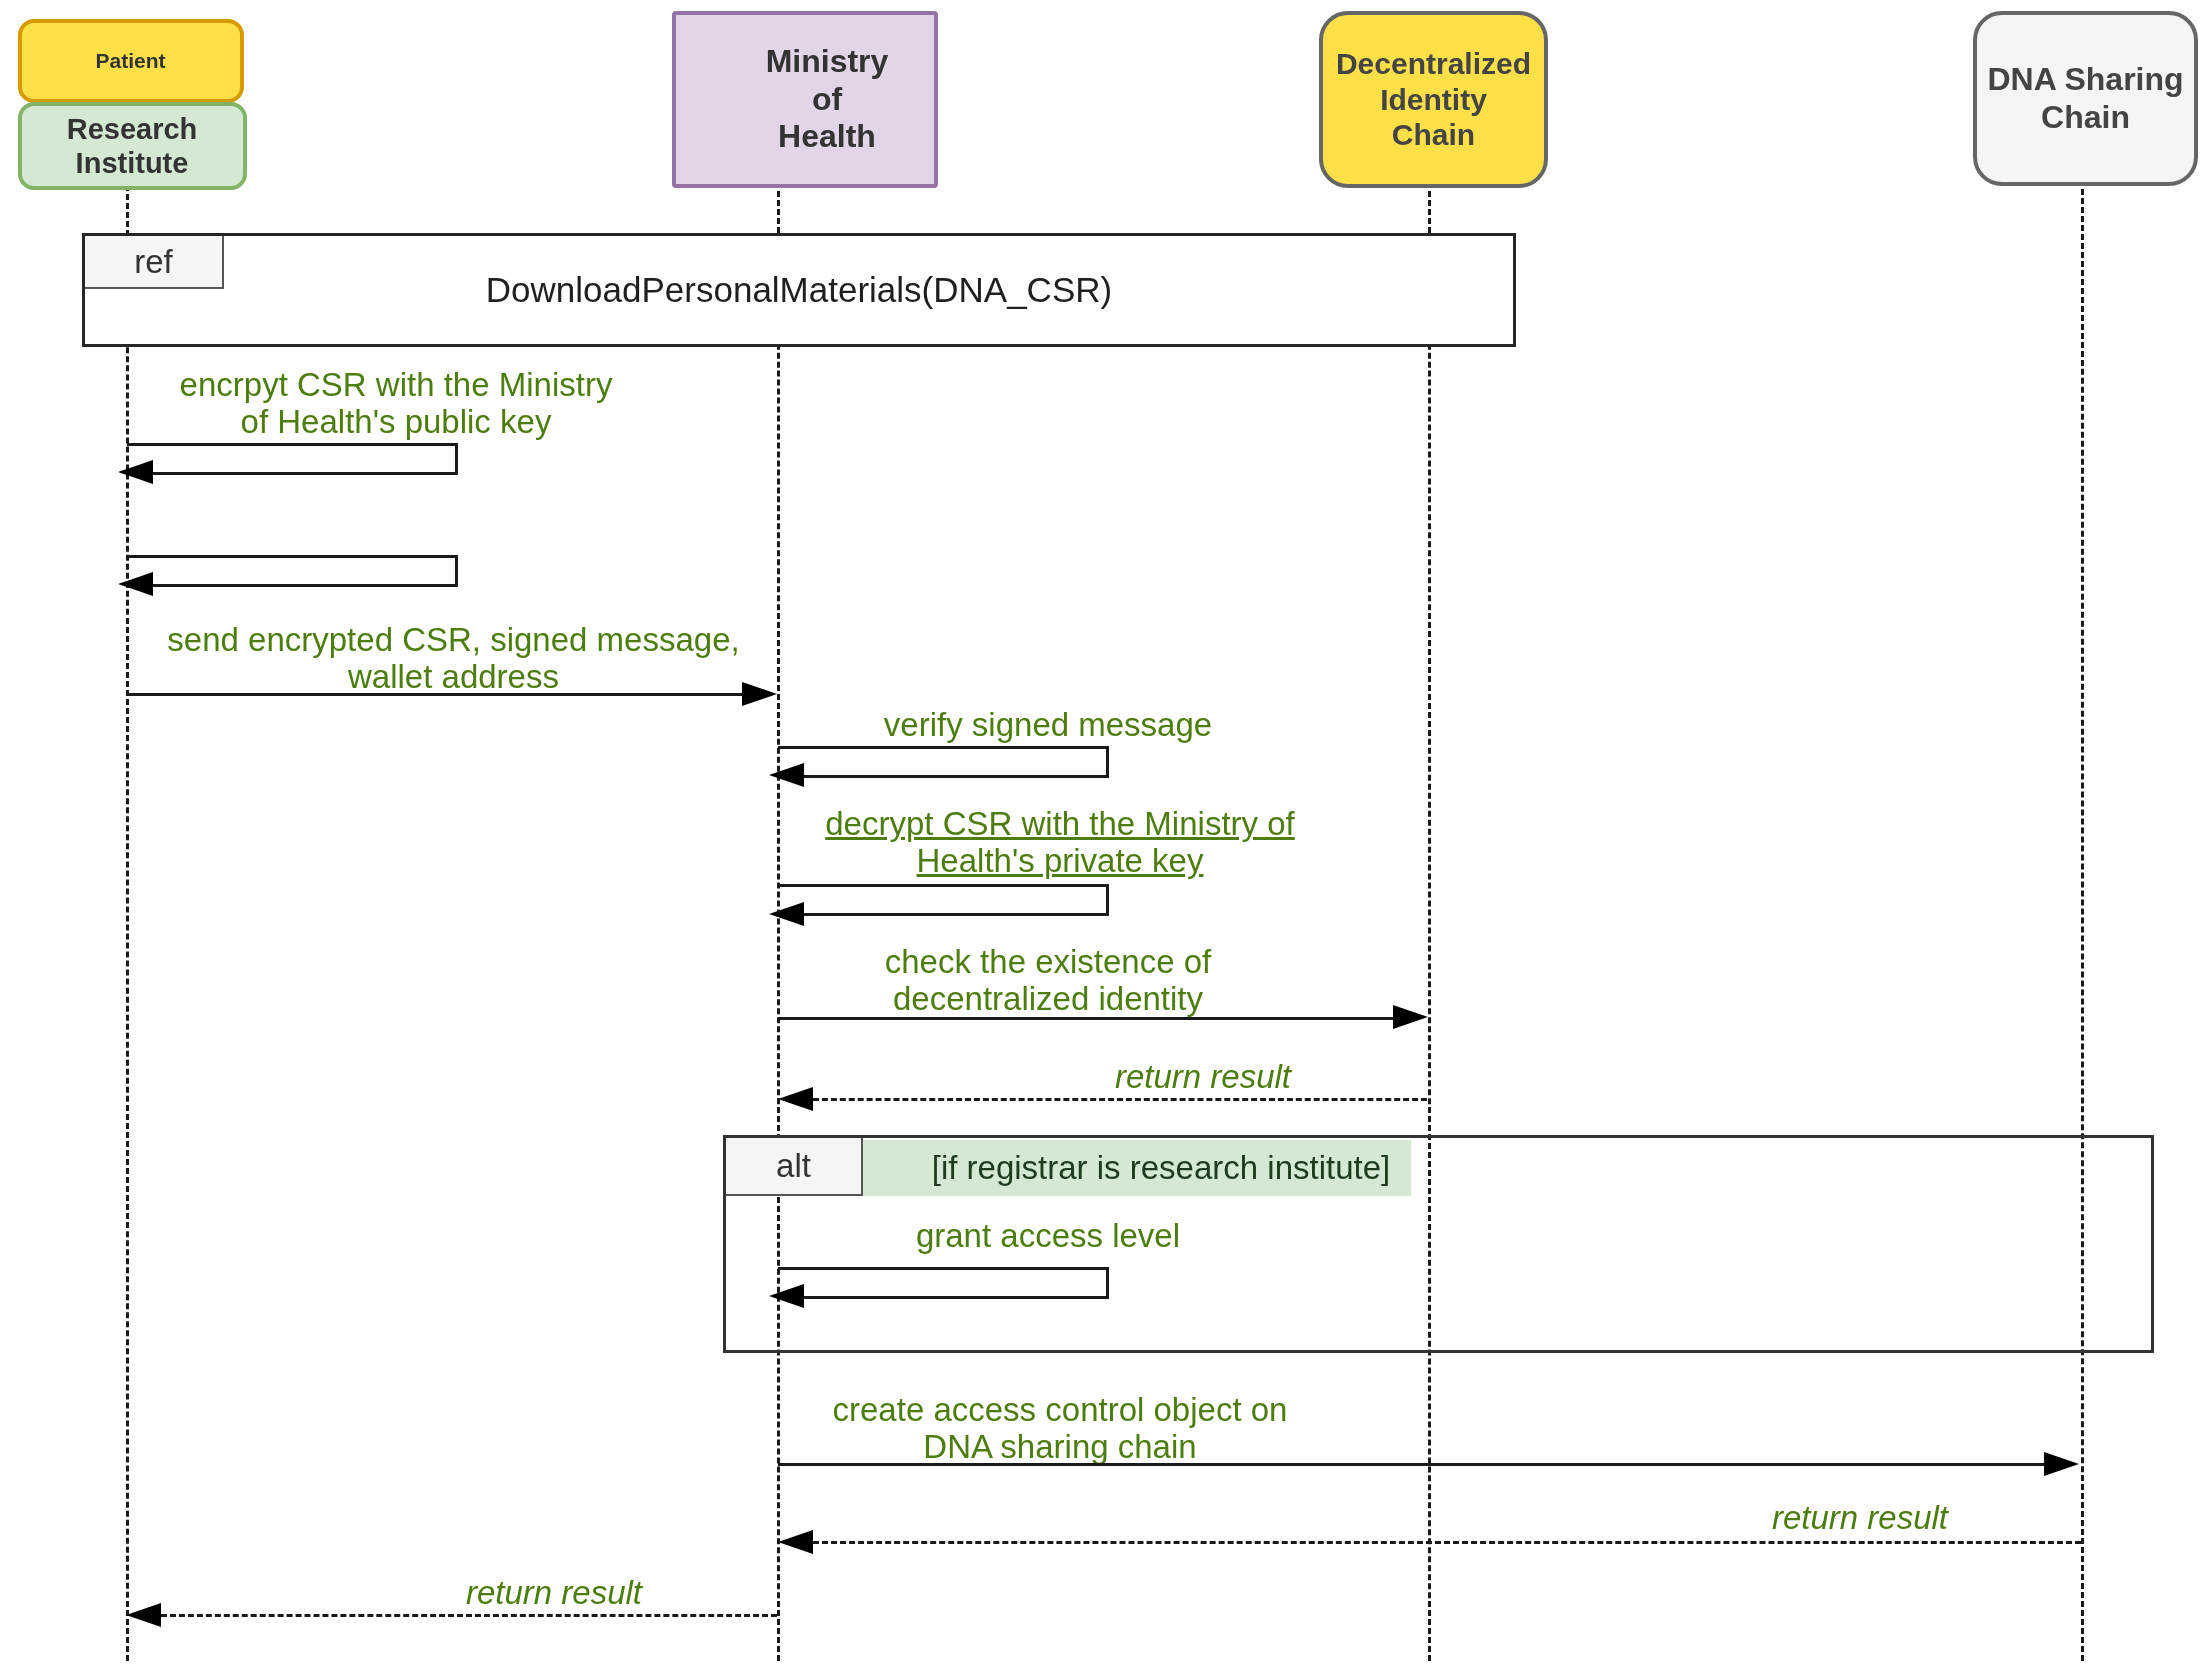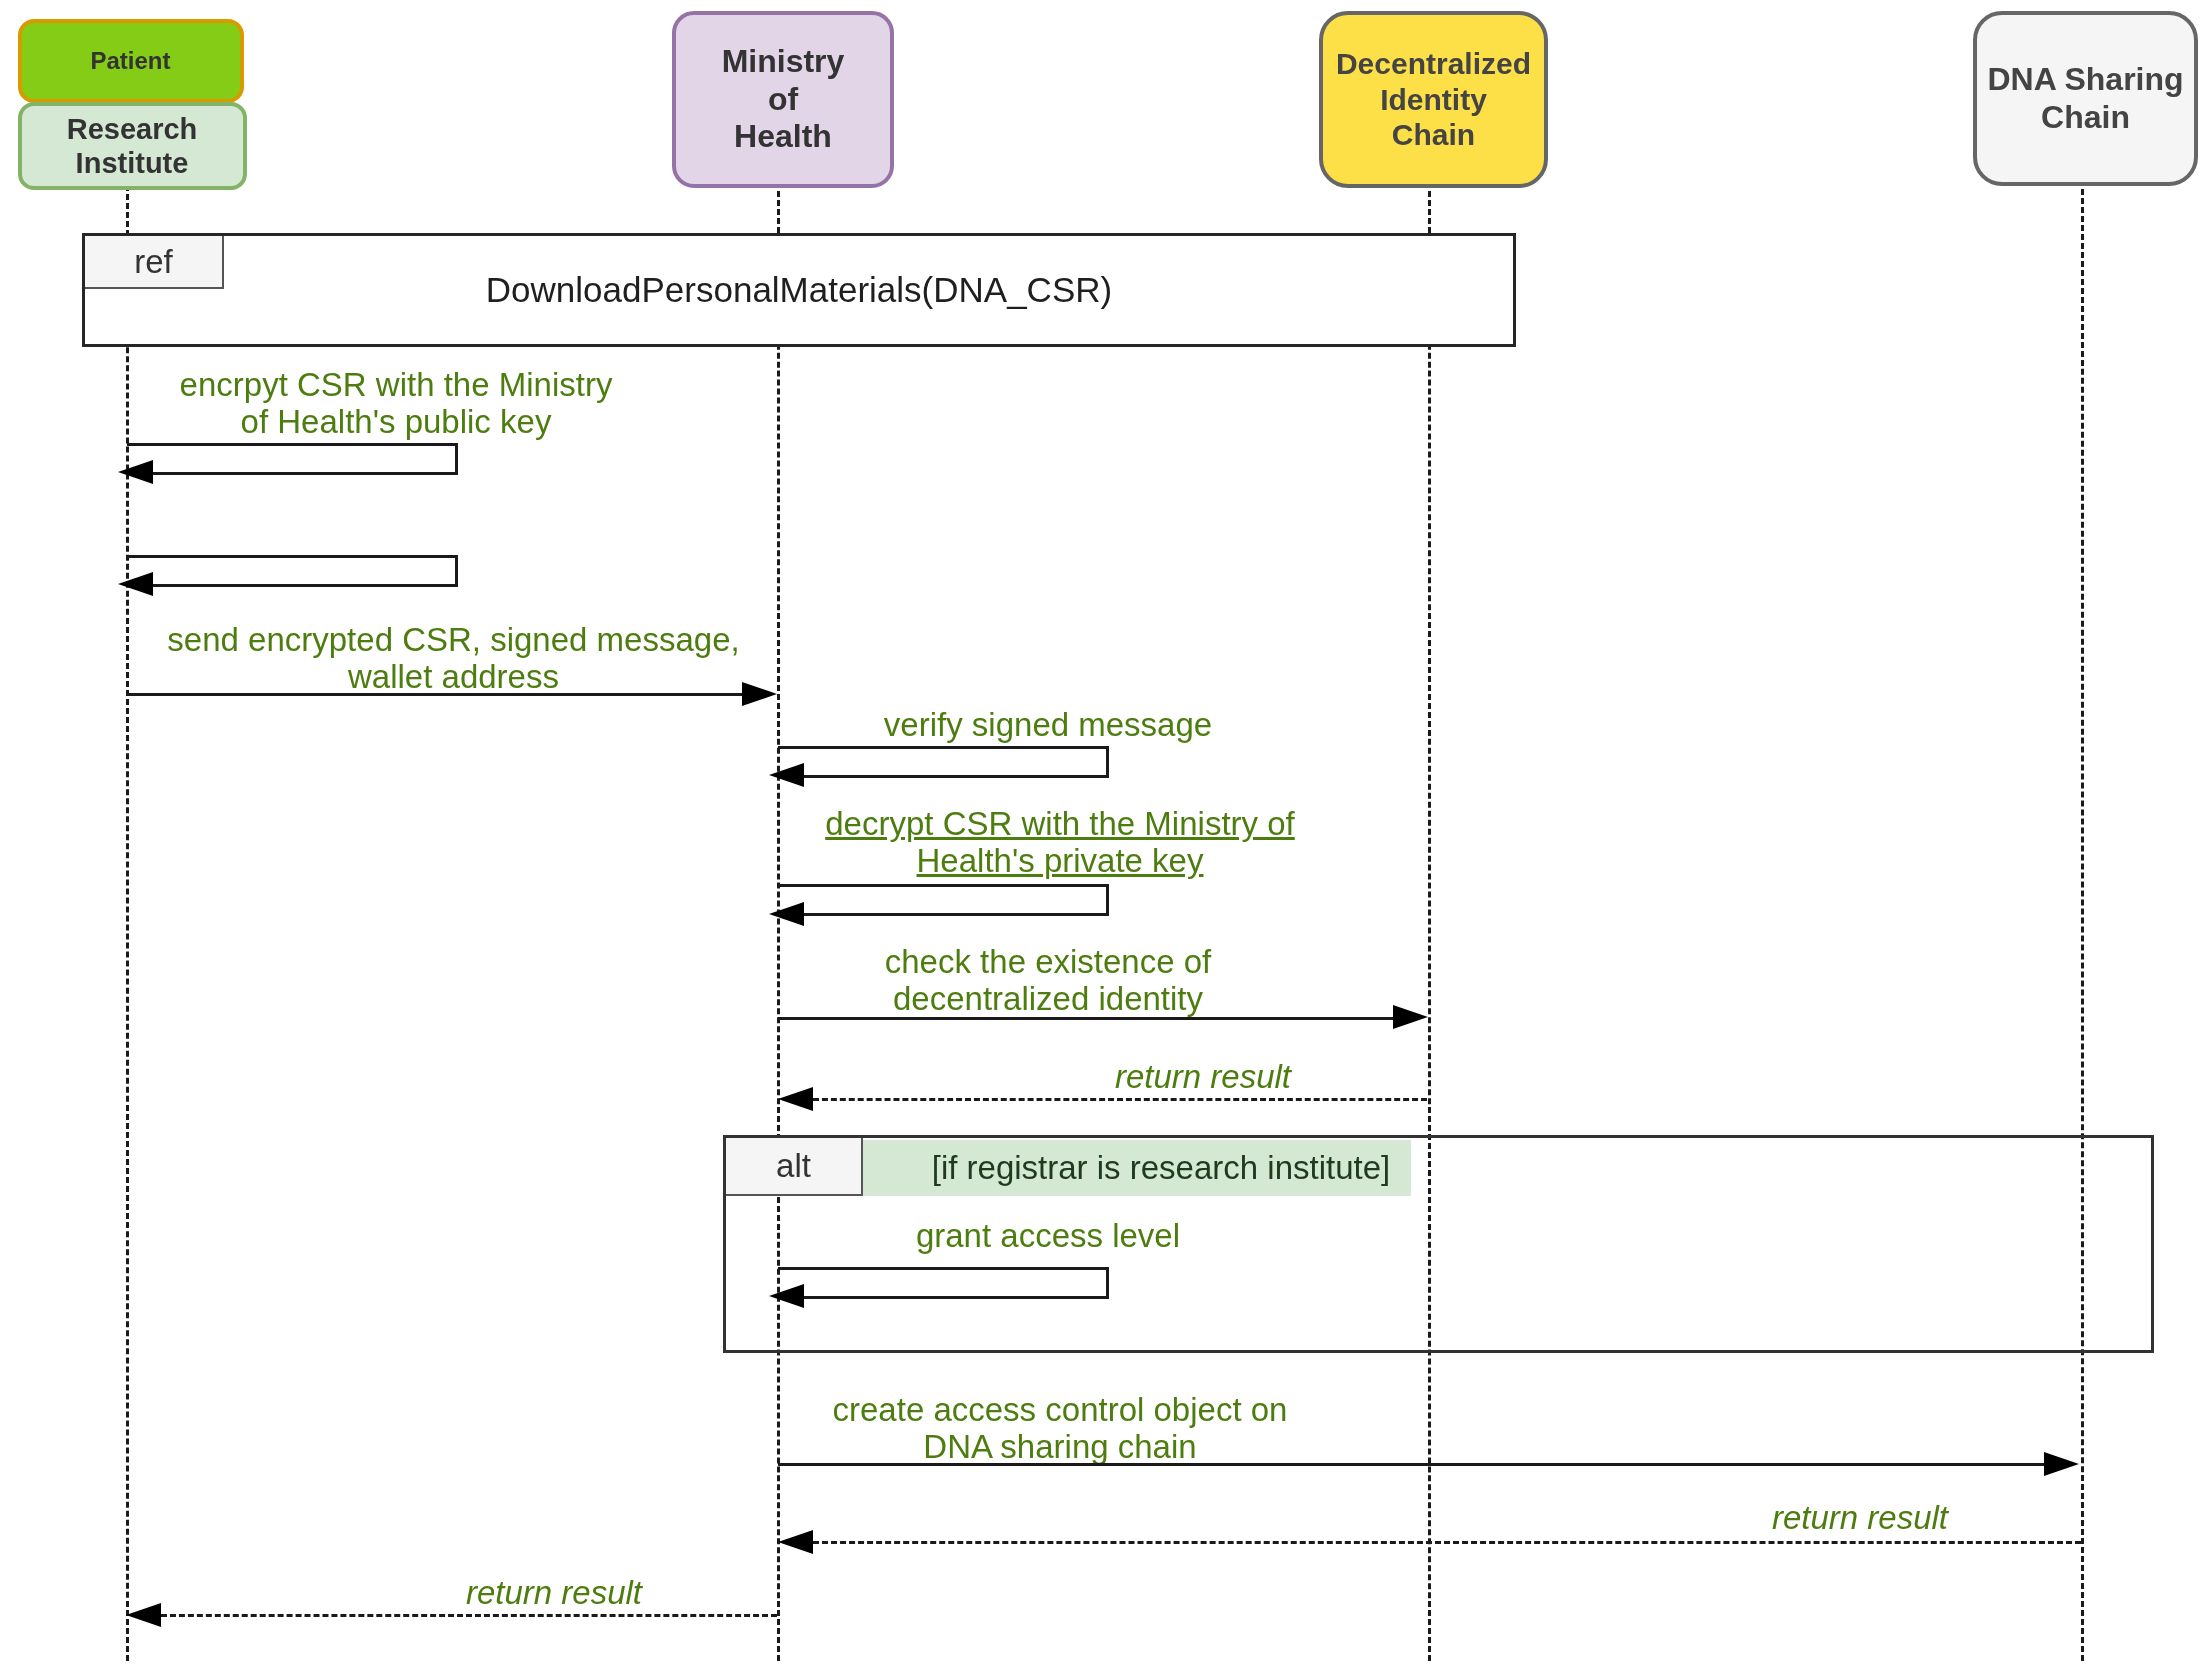--- a/index.html
+++ b/index.html
@@ -6,23 +6,23 @@
   .canvas{
     position:relative;width:2205px;height:1666px;background:#ffffff;
     font-family:"Liberation Sans", sans-serif;overflow:hidden;
   }
   
   .actor{
     position:absolute;display:flex;align-items:center;justify-content:center;
     text-align:center;font-weight:bold;white-space:pre-line;
     color:#333;line-height:1.18;z-index:2;
   }
-  .actor-patient{left:17.5px;top:19px;width:218px;height:76px;background:#84cc16;border:4px solid #D79B00;border-radius:16px;font-size:24px;}
+  .actor-patient{left:17.5px;top:19px;width:218px;height:76px;background:#fde047;border:4px solid #D79B00;border-radius:16px;font-size:21px;}
   .actor-ri{left:17.5px;top:102px;width:221px;height:80px;background:#D5E8D4;border:4px solid #82B366;border-radius:16px;font-size:29px;}
-  .actor-moh{left:672px;top:11px;width:214px;height:169px;background:#E1D5E7;border:4px solid #9673A6;border-radius:22px;font-size:32px;}
+  .actor-moh{left:672px;top:11px;width:214px;height:169px;background:#E1D5E7;border:4px solid #9673A6;border-radius:4px;font-size:32px;padding-left:44px;}
   .actor-dic{left:1319px;top:11px;width:221px;height:169px;background:#fde047;border:4px solid #666666;border-radius:29px;font-size:30px;color:#444;}
   .actor-dna{left:1973px;top:11px;width:217px;height:167px;background:#F5F5F5;border:4px solid #666666;border-radius:29px;font-size:32px;color:#444;}
   
   .lifeline{position:absolute;width:0;border-left:3.2px dashed #1a1a1a;z-index:1;}
   
   .ref-frame{position:absolute;left:70px;top:233px;width:1428px;height:108px;background:#ffffff;border:3.2px solid #262626;z-index:3;margin-left:12px;}
   .frame-tab{position:absolute;left:0;top:0;width:137px;height:51px;background:#F5F5F5;border-right:2.4px solid #555;border-bottom:2.4px solid #555;
     display:flex;align-items:center;justify-content:center;font-size:33px;color:#333;}
   .ref-title{position:absolute;left:0;top:0;width:100%;height:100%;display:flex;align-items:center;justify-content:center;font-size:35px;color:#1f1f1f;}
   .alt-frame{position:absolute;left:723px;top:1135px;width:1425px;height:212px;border:3.2px solid #333;z-index:3;}

